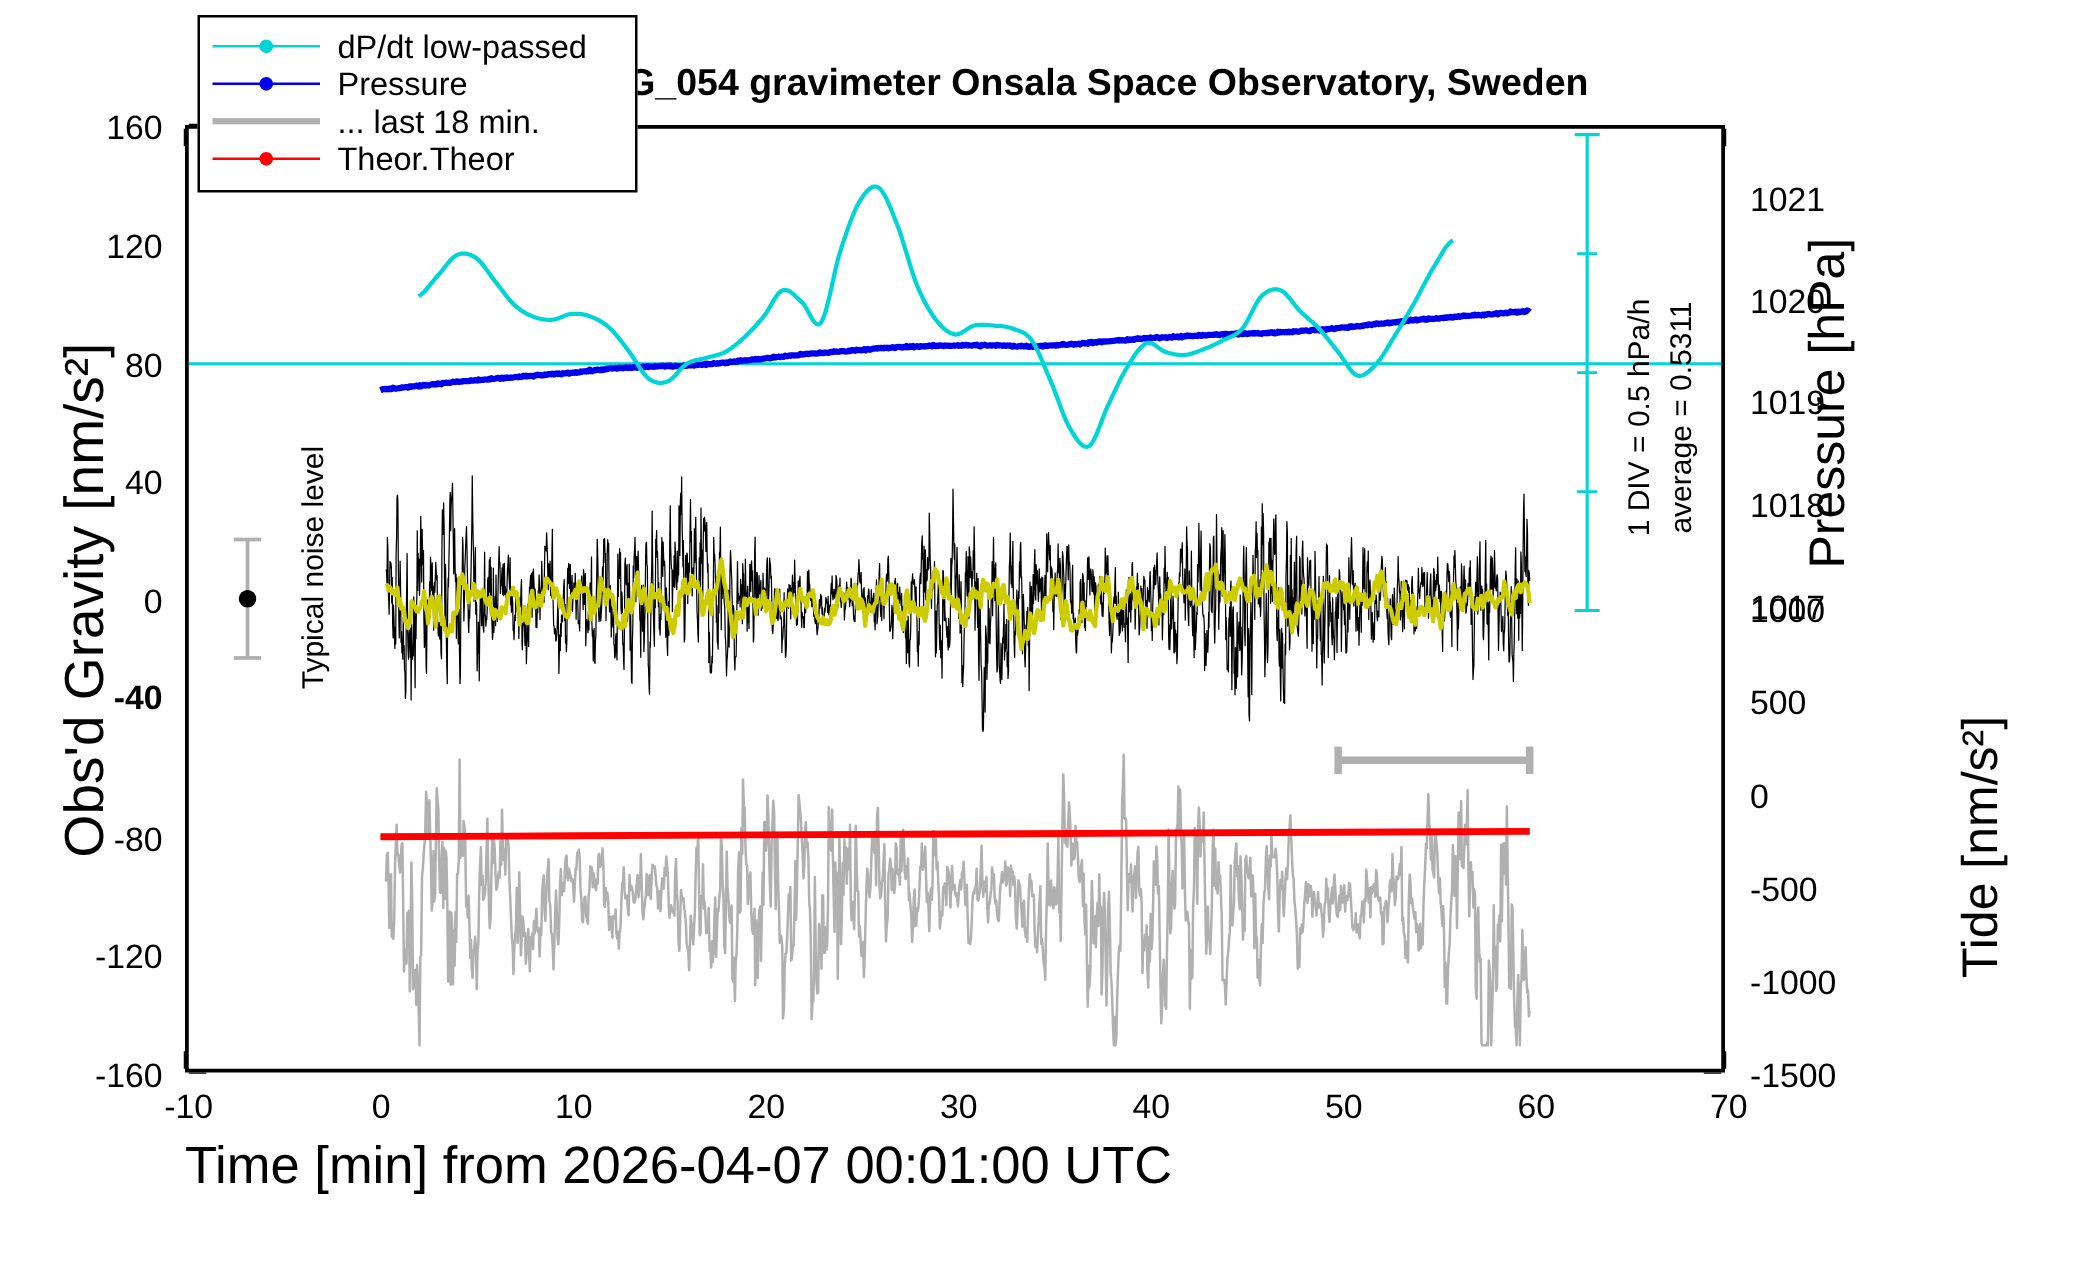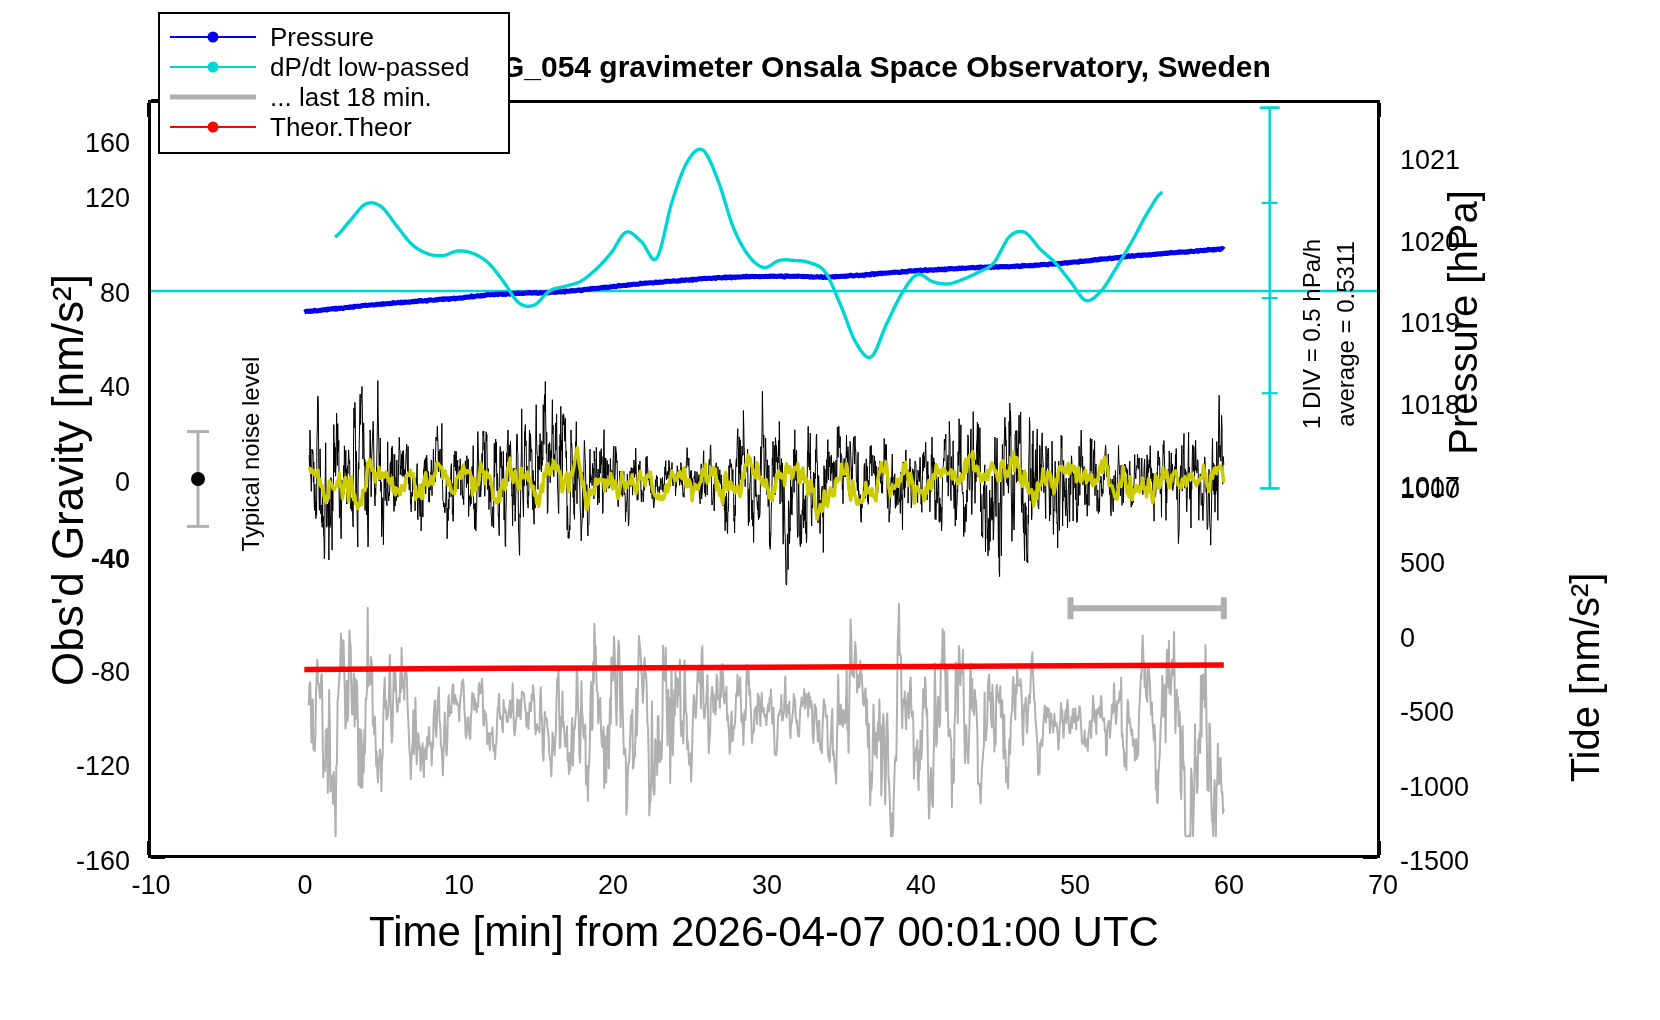--- a/index.html
+++ b/index.html
@@ -43,21 +43,21 @@
     transform:rotate(-90deg);
     font-size:40px;text-align:center;color:#000;
   }
   #y-title-tide{
     left:1385px; top:655px; width:400px;
     transform:rotate(-90deg);
     font-size:40px;text-align:center;color:#000;
   }
   #x-title{
     position:absolute;left:148px;top:908px;width:1232px;
-    text-align:center;font-size:42px;color:#000;white-space:nowrap;
+    text-align:left;font-size:42px;color:#000;white-space:nowrap;
   }
   #plot-title{
     position:absolute;left:350px;top:50px;width:1030px;
     text-align:center;font-size:30px;font-weight:bold;color:#000;white-space:nowrap;
   }
 
   
   #legend{
     position:absolute;left:158px;top:12px;width:352px;
     background:#fff;border:2px solid #000;padding:8px 10px 10px 10px;
@@ -261,21 +261,21 @@
         <line x1="1110.725" y1="195.05" x2="1126.725" y2="195.05" stroke="#00d5d5" stroke-width="2.2"></line>
         <line x1="1110.725" y1="99.875" x2="1126.725" y2="99.875" stroke="#00d5d5" stroke-width="2.2"></line>
         <line x1="1110.725" y1="4.7" x2="1126.725" y2="4.7" stroke="#00d5d5" stroke-width="2.2"></line>
         <line x1="919.5" y1="505.25" x2="1072.75" y2="505.25" stroke="#b0b0b0" stroke-width="6"></line>
         <line x1="919.5" y1="494.25" x2="919.5" y2="516.25" stroke="#b0b0b0" stroke-width="6"></line>
         <line x1="1072.75" y1="494.25" x2="1072.75" y2="516.25" stroke="#b0b0b0" stroke-width="6"></line>
       </svg>
   </div>
 
   <div id="y-left-labels">
-      <div class="tick-lab ylab-left" style="top: 3px; margin-top: 40px;">160</div>
+      <div class="tick-lab ylab-left" style="top: 3px;">160</div>
       <div class="tick-lab ylab-left" style="top: 97.75px;">120</div>
       <div class="tick-lab ylab-left" style="top: 192.5px;">80</div>
       <div class="tick-lab ylab-left" style="top: 287.25px;">40</div>
       <div class="tick-lab ylab-left" style="top: 382px;">0</div>
       <div class="tick-lab ylab-left" style="top: 459px; font-weight: bold;">-40</div>
       <div class="tick-lab ylab-left" style="top: 571.5px;">-80</div>
       <div class="tick-lab ylab-left" style="top: 666.25px;">-120</div>
       <div class="tick-lab ylab-left" style="top: 761px;">-160</div>
     </div>
   <div id="y-right-p-labels">
@@ -306,31 +306,31 @@
     </div>
 
   <div id="y-title-left" class="rot">Obs'd Gravity [nm/s²]</div>
   <div id="y-title-press" class="rot">Pressure [hPa]</div>
   <div id="y-title-tide" class="rot">Tide [nm/s²]</div>
   <div id="x-title">Time [min] from 2026-04-07 00:01:00 UTC</div>
 
   <div id="legend">
       <div class="leg-row">
         <div class="leg-key">
+          <div class="leg-line" style="border-top: 2px solid rgb(0, 213, 213);"></div>
+          <div class="leg-dot" style="background: rgb(0, 213, 213);"></div>
+        </div>
+        <div class="leg-text">dP/dt low-passed</div>
+      </div>
+      <div class="leg-row">
+        <div class="leg-key">
           <div class="leg-line" style="border-top: 2px solid rgb(0, 0, 238);"></div>
           <div class="leg-dot" style="background: rgb(0, 0, 238);"></div>
         </div>
         <div class="leg-text">Pressure</div>
-      </div>
-      <div class="leg-row">
-        <div class="leg-key">
-          <div class="leg-line" style="border-top: 2px solid rgb(0, 213, 213);"></div>
-          <div class="leg-dot" style="background: rgb(0, 213, 213);"></div>
-        </div>
-        <div class="leg-text">dP/dt low-passed</div>
       </div>
       <div class="leg-row">
         <div class="leg-key">
           <div class="leg-line" style="border-top: 5px solid rgb(176, 176, 176);"></div>
         </div>
         <div class="leg-text">... last 18 min.</div>
       </div>
       <div class="leg-row">
         <div class="leg-key">
           <div class="leg-line" style="border-top: 2px solid rgb(255, 0, 0);"></div>

